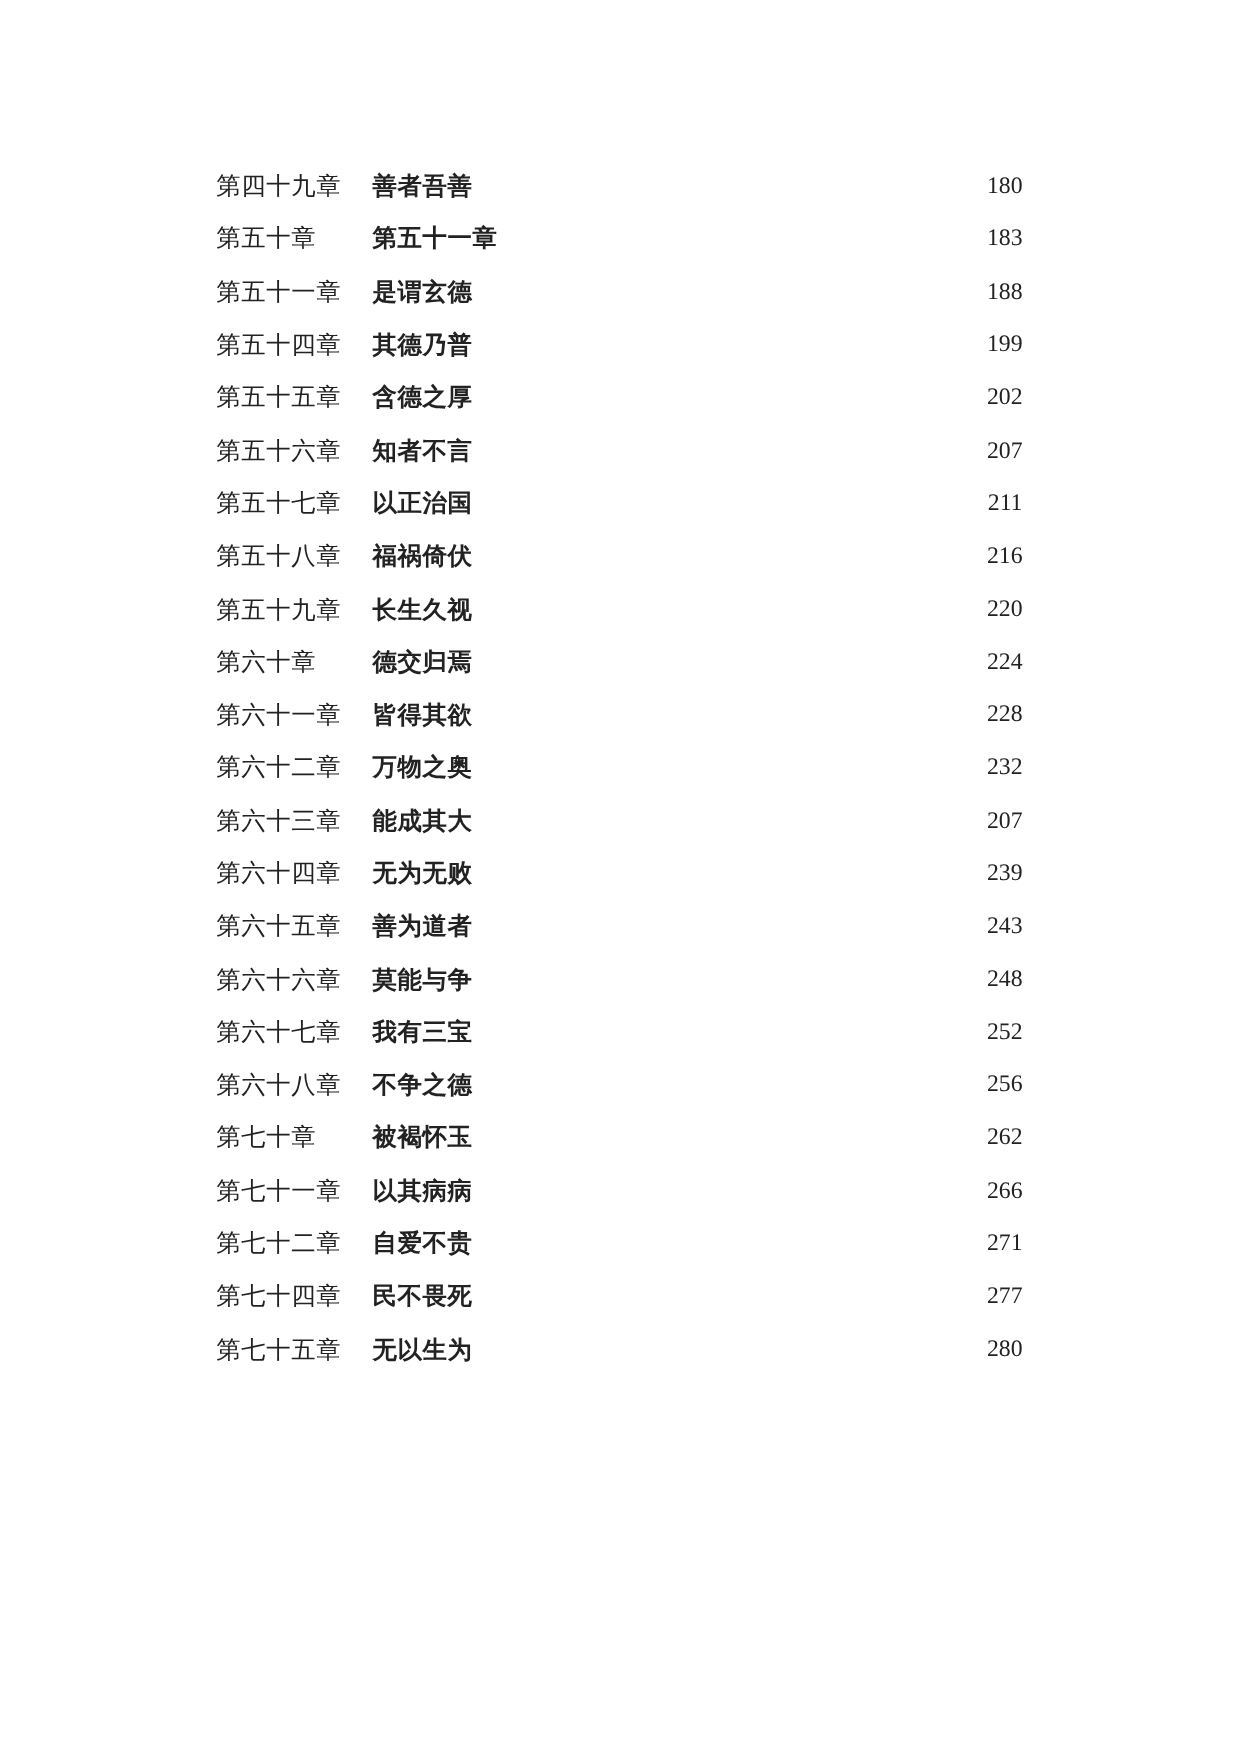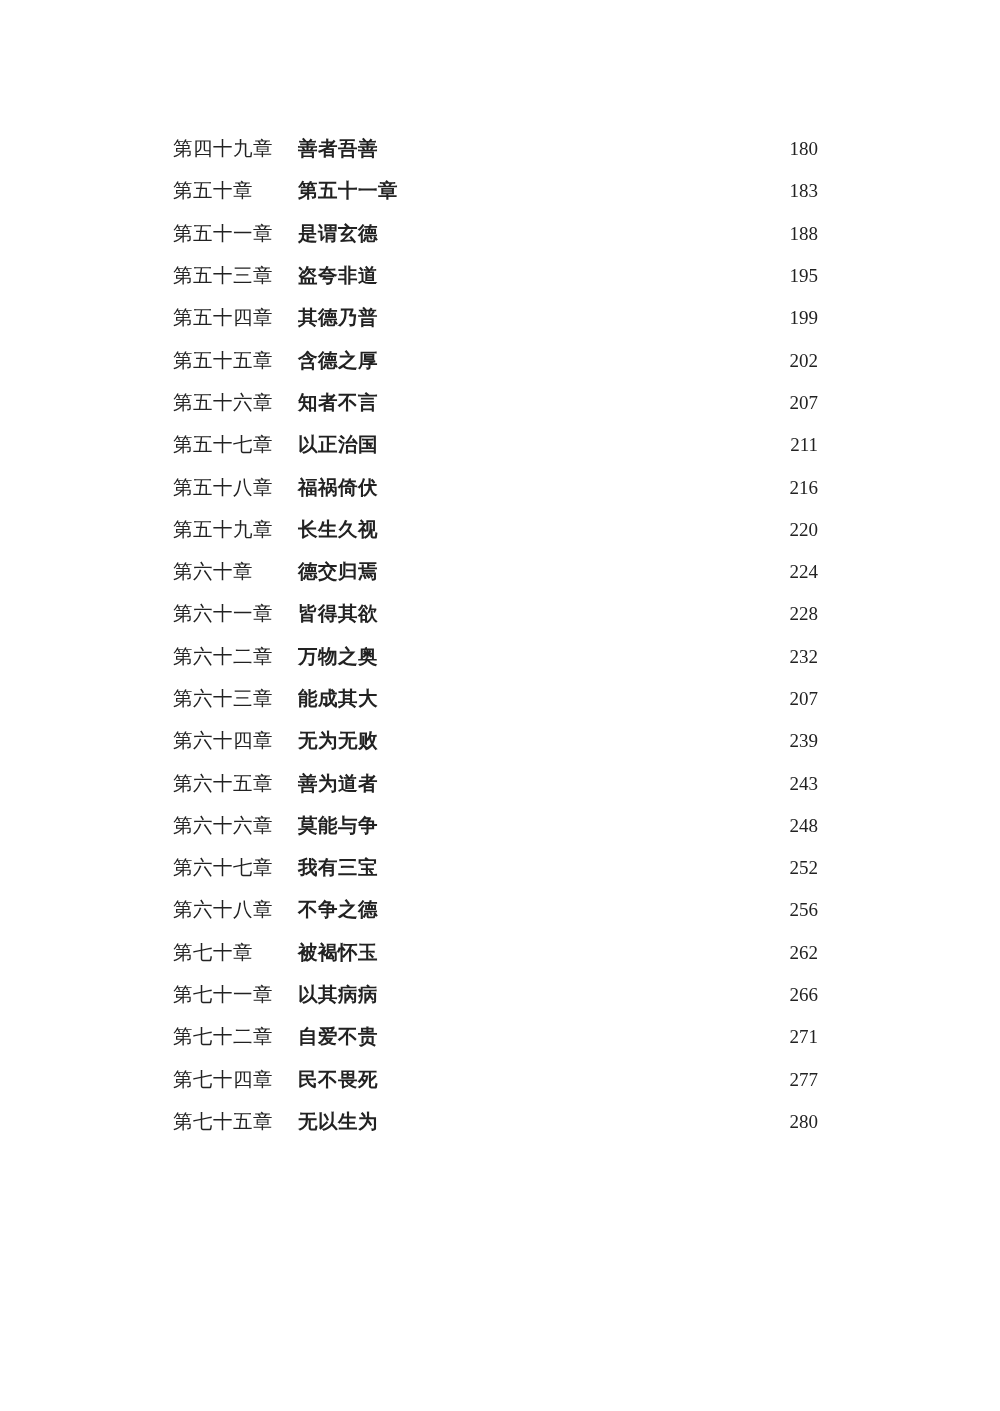--- a/index.html
+++ b/index.html
@@ -73,26 +73,20 @@
     <span class="leader"></span>
     <span class="page-num">183</span>
   </div>
   <div class="toc-row">
     <span class="chapter-label">第五十一章</span>
     <span class="chapter-title">是谓玄德</span>
     <span class="leader"></span>
     <span class="page-num">188</span>
   </div>
   <div class="toc-row">
-    <span class="chapter-label">第五十三章</span>
-    <span class="chapter-title">盗夸非道</span>
-    <span class="leader"></span>
-    <span class="page-num">195</span>
-  </div>
-  <div class="toc-row">
     <span class="chapter-label">第五十四章</span>
     <span class="chapter-title">其德乃普</span>
     <span class="leader"></span>
     <span class="page-num">199</span>
   </div>
   <div class="toc-row">
     <span class="chapter-label">第五十五章</span>
     <span class="chapter-title">含德之厚</span>
     <span class="leader"></span>
     <span class="page-num">202</span>

